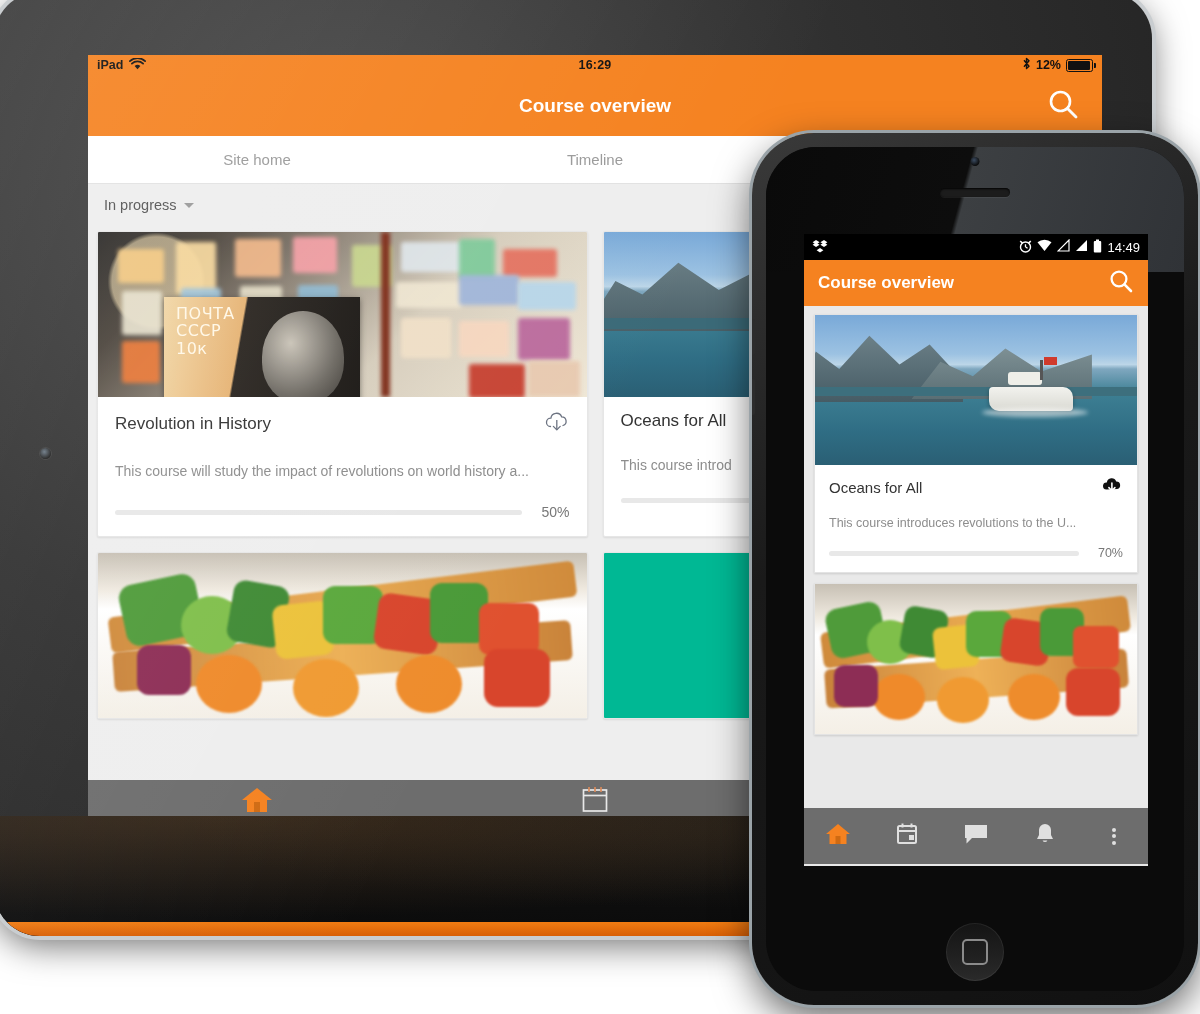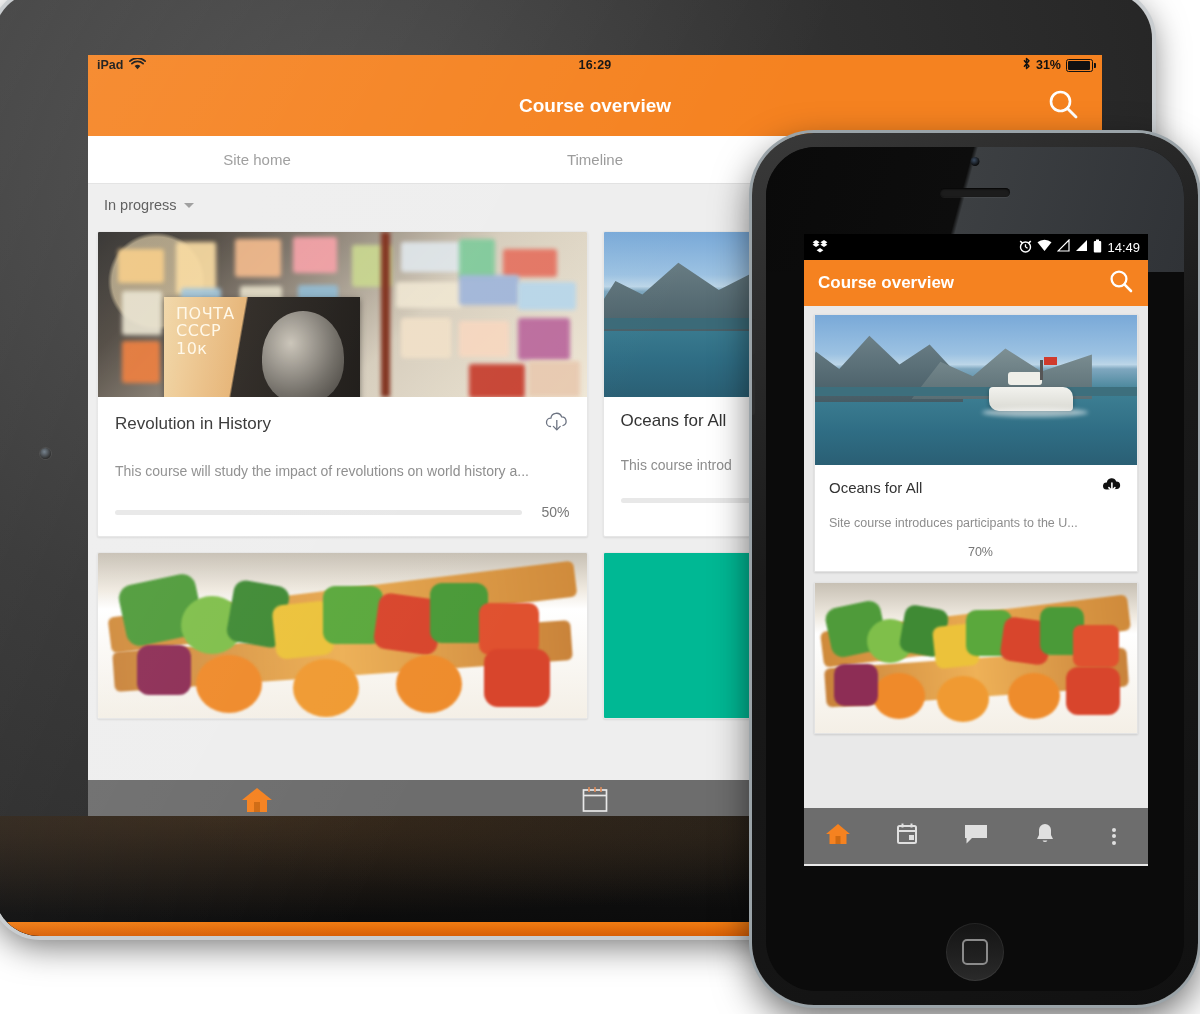--- a/index.html
+++ b/index.html
@@ -182,21 +182,21 @@
     height:46px;background:#f58220;display:flex;align-items:center;padding:0 14px;
   }
   .andr-bar .title{color:#fff;font-size:17px;font-weight:bold;}
   .andr-bar .search{margin-left:auto;}
   .phone-cards{padding:8px 10px 0 10px;background:#e9e9e9;height:494px;overflow:hidden;}
   .pcard{background:#fff;border:1px solid #e3e3e3;box-shadow:0 1px 2px rgba(0,0,0,.12);margin-bottom:10px;overflow:hidden;}
   .pcard-img{height:150px;position:relative;overflow:hidden;}
   .pcard-body{padding:11px 14px 12px 14px;}
   .pcard-title{font-size:15px;color:#333;}
   .pcard-desc{margin-top:18px;font-size:12.5px;color:#8d8d8d;white-space:nowrap;overflow:hidden;}
-  .pcard .prog-row{margin-top:5px;gap:10px;flex-direction:column;}
+  .pcard .prog-row{margin-top:16px;gap:10px;}
   .pcard .prog-pct{font-size:12.5px;}
   .andr-nav{
     height:56px;background:#6d6d6d;display:flex;align-items:center;
   }
   .andr-nav .ni{flex:1;display:flex;align-items:center;justify-content:center;}
   .dots i{display:block;width:4px;height:4px;background:#e0e0e0;border-radius:50%;margin:2.5px 0;}
 </style>
 </head>
 <body>
 
@@ -216,21 +216,21 @@
           </svg>
         </span>
       </div>
       <div class="center">16:29</div>
       <div class="right">
         <span>
           <svg width="9" height="13" viewBox="0 0 9 13">
               <path d="M2 3.2 L7 9.2 L4.5 11.5 V1.5 L7 3.8 L2 9.8" stroke="#111" stroke-width="1.4" fill="none" stroke-linejoin="round"></path>
             </svg>
         </span>
-        <span>31%</span>
+        <span>12%</span>
         <span class="batt">
             <i></i>
           </span>
       </div>
     </div>
 
     <div class="ios-navbar">
       <span class="title">Course overview</span>
       <span class="search">
         <svg width="34" height="34" viewBox="0 0 34 34">
@@ -475,21 +475,21 @@
         <div class="pcard-body">
           <div class="card-title-row">
             <span class="pcard-title">Oceans for All</span>
             <span>
               <svg width="22" height="18" viewBox="0 0 22 18">
                 <path d="M5.4 13.6 a3.6 3.6 0 0 1 .4-7.2 a4.9 4.9 0 0 1 9.4-1 a3.8 3.8 0 0 1 1 7.5 Z" fill="#111"></path>
                 <path d="M10.9 7 L10.9 14.6 M7.9 11.6 L10.9 14.8 L13.9 11.6" stroke="#fff" stroke-width="1.6" fill="none" stroke-linecap="round" stroke-linejoin="round"></path>
               </svg>
             </span>
           </div>
-          <div class="pcard-desc">Site course introduces participants to the U...</div>
+          <div class="pcard-desc">This course introduces revolutions to the U...</div>
           <div class="prog-row">
             <span class="prog-track">
               <span class="prog-fill" style="width: 70%;"></span>
             </span>
             <span class="prog-pct">70%</span>
           </div>
         </div>
       </div>
 
       <div class="pcard">

